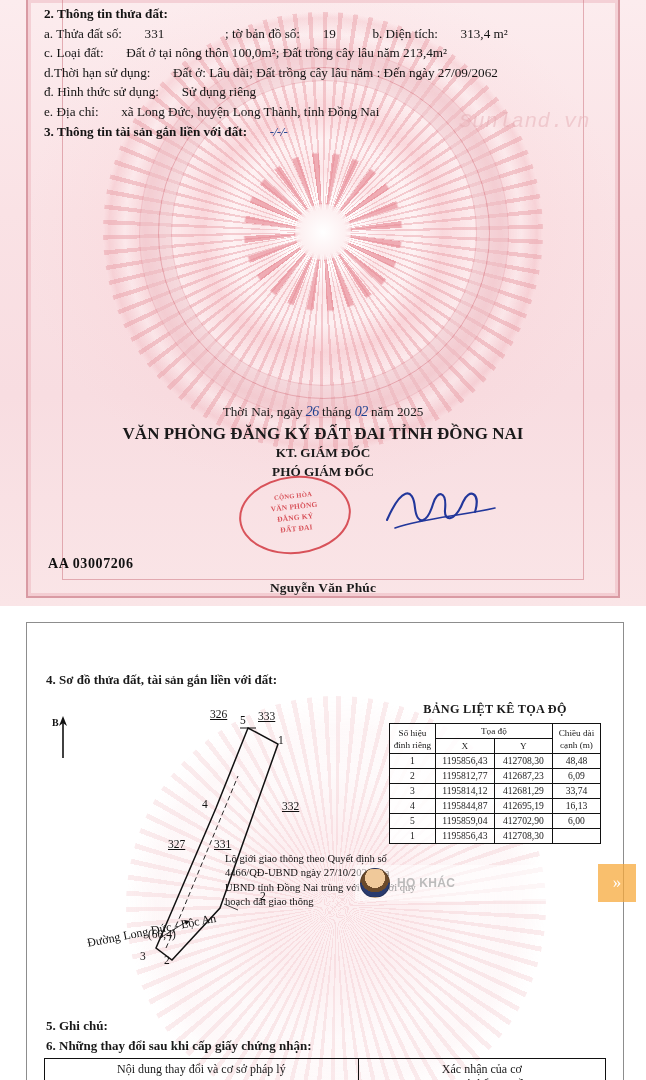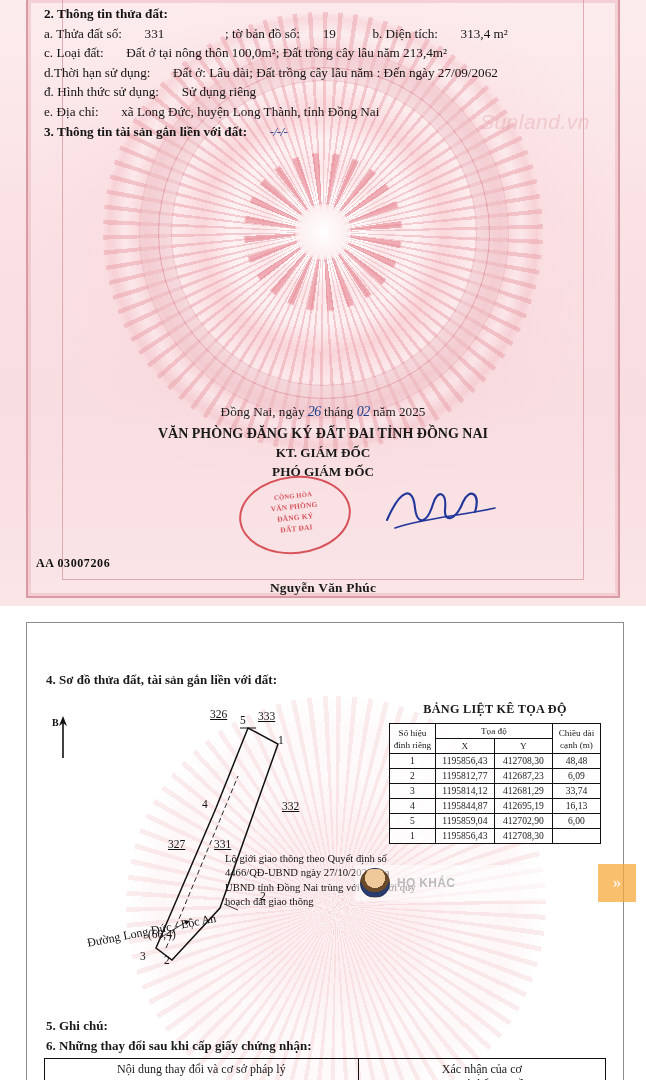--- a/index.html
+++ b/index.html
@@ -103,21 +103,21 @@
     background: radial-gradient(circle, #ffffff 0%, #fdf1f2 55%, rgba(253,241,242,0) 100%);
   }
   .watermark-logo {
     position: absolute;
     right: 56px;
     top: 96px;
     width: 170px;
     height: 52px;
     opacity: 0.45;
     color: #e3a9b0;
-    font-family: Liberation Sans, sans-serif;
+    font-family: Liberation Mono, monospace;
     font-size: 21px;
     font-style: italic;
     letter-spacing: 0.5px;
     text-align: right;
     line-height: 52px;
   }
 
   .pt-text {
     position: absolute;
     left: 44px;
@@ -148,21 +148,21 @@
     top: 402px;
     text-align: center;
     font-size: 13px;
     line-height: 19px;
   }
   .signblock .place {
     font-size: 13.2px;
   }
   .signblock .org {
     font-weight: bold;
-    font-size: 14px;
+    font-size: 17px;
     margin-top: 3px;
   }
   .signblock .role1,
   .signblock .role2 {
     font-weight: bold;
     font-size: 13.2px;
   }
   .signer {
     position: absolute;
     left: 0; right: 0;
@@ -197,23 +197,23 @@
   .signature-ink {
     position: absolute;
     left: 383px;
     top: 478px;
     width: 120px;
     height: 62px;
     color: #22379b;
   }
   .serial {
     position: absolute;
-    left: 36px;
+    left: 48px;
     top: 556px;
-    font-size: 12px;
+    font-size: 14px;
     font-weight: bold;
     letter-spacing: 0.6px;
     color: #111;
     font-family: "Liberation Serif", serif;
   }
 
   
   .page-bottom {
     position: relative;
     width: 646px;
@@ -457,21 +457,21 @@
 
     <div class="ln">
       <span class="b">3. Thông tin tài sản gắn liền với đất:</span>
       <span class="gap-s"></span>
       <span class="handwrite hw-sm">-/-/-</span>
     </div>
   </div>
 
   <div class="signblock">
     <div class="place">
-      <span>Đồng Nai, ngày</span>
+      <span>Thời Nai, ngày</span>
       <span class="handwrite">26</span>
       <span>tháng</span>
       <span class="handwrite">02</span>
       <span>năm 2025</span>
     </div>
     <div class="org">VĂN PHÒNG ĐĂNG KÝ ĐẤT ĐAI TỈNH ĐỒNG NAI</div>
     <div class="role1">KT. GIÁM ĐỐC</div>
     <div class="role2">PHÓ GIÁM ĐỐC</div>
   </div>
 

